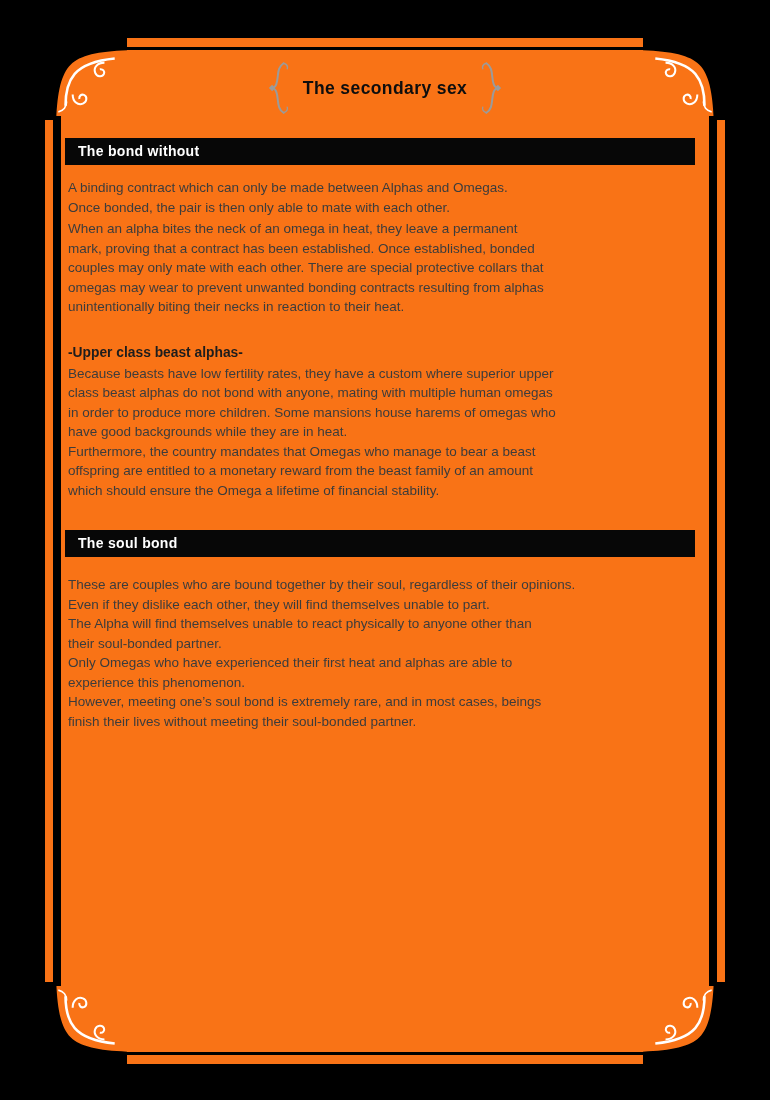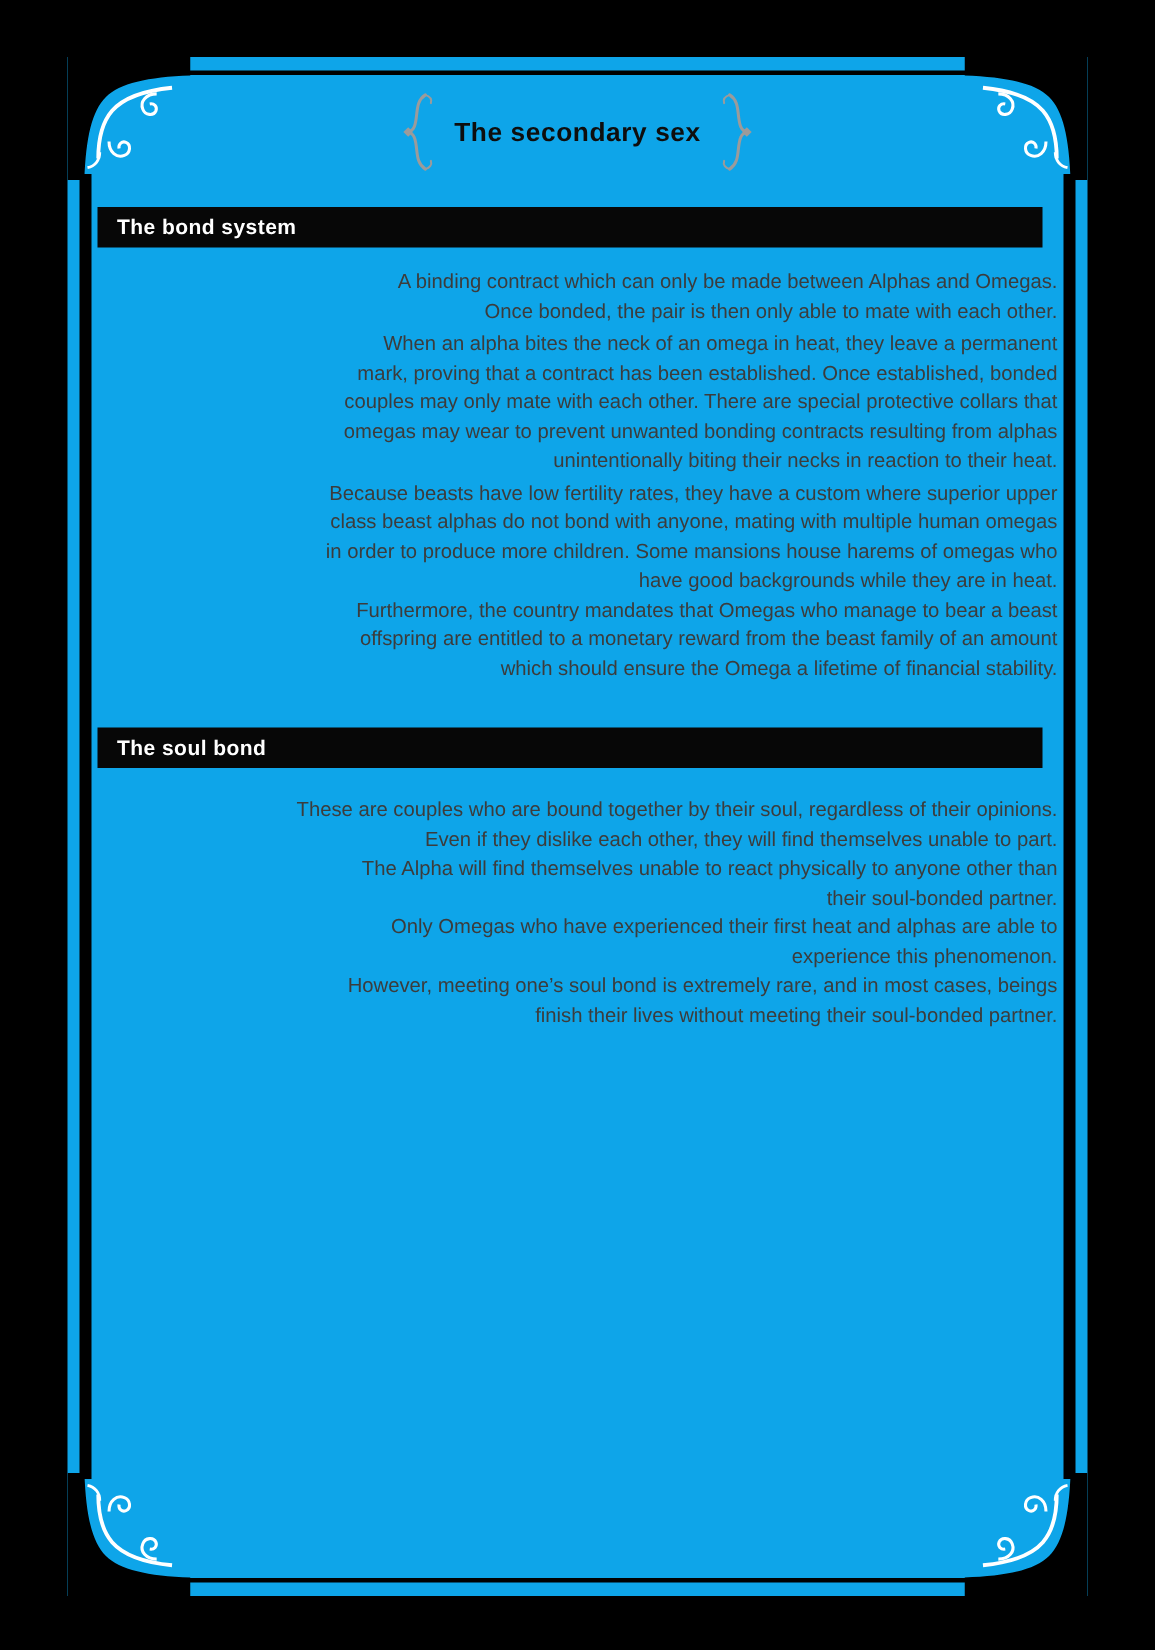--- a/index.html
+++ b/index.html
@@ -10,21 +10,21 @@
     background: #000;
     overflow: hidden;
     font-family: "Liberation Sans", sans-serif;
   }
   .page {
     position: absolute;
     left: 45px;
     top: 38px;
     width: 680px;
     height: 1026px;
-    background: #0ea5e9;
+    background: #f97316;
   }
   
   .corner {
     position: absolute;
     width: 82px;
     height: 82px;
   }
   .corner.tl { left: 0; top: 0; }
   .corner.tr { right: 0; top: 0; transform: scaleX(-1); }
   .corner.bl { left: 0; bottom: 0; transform: scaleY(-1); }
@@ -71,21 +71,20 @@
     margin: 22px 10px 0 0;
   }
   .section-header.second { margin-top: 30px; }
 
   p.body {
     white-space: pre-line;
     color: #3c3c3c;
     font-size: 13.5px;
     line-height: 19.5px;
     margin: 13px 0 0 3px;
-    text-align: right;
   }
   p.body.tight { margin-top: 2px; }
   p.body.soul  { margin-top: 18px; }
   h3.subhead {
     white-space: pre-line;
     color: #1d1d1d;
     font-size: 13.8px;
     font-weight: bold;
     line-height: 19px;
     margin: 12px 0 0 3px;
@@ -138,32 +137,33 @@
       <svg class="bracket left" viewBox="0 0 24 60">
           <use href="#title-bracket"></use>
         </svg>
       <h1 class="title">The secondary sex</h1>
       <svg class="bracket right" viewBox="0 0 24 60">
           <use href="#title-bracket"></use>
         </svg>
     </div>
 
     <div class="section-header">
-      <span>The bond system</span>
+      <span>The bond without</span>
     </div>
 
     <p class="body">A binding contract which can only be made between Alphas and Omegas.
 Once bonded, the pair is then only able to mate with each other.</p>
 
     <p class="body tight">When an alpha bites the neck of an omega in heat, they leave a permanent
 mark, proving that a contract has been established. Once established, bonded
 couples may only mate with each other. There are special protective collars that
 omegas may wear to prevent unwanted bonding contracts resulting from alphas
 unintentionally biting their necks in reaction to their heat.</p>
 
+    <h3 class="subhead later">-Upper class beast alphas-</h3>
     <p class="body tight">Because beasts have low fertility rates, they have a custom where superior upper
 class beast alphas do not bond with anyone, mating with multiple human omegas
 in order to produce more children. Some mansions house harems of omegas who
 have good backgrounds while they are in heat.
 Furthermore, the country mandates that Omegas who manage to bear a beast
 offspring are entitled to a monetary reward from the beast family of an amount
 which should ensure the Omega a lifetime of financial stability.</p>
 
     <div class="section-header second">
       <span>The soul bond</span>

